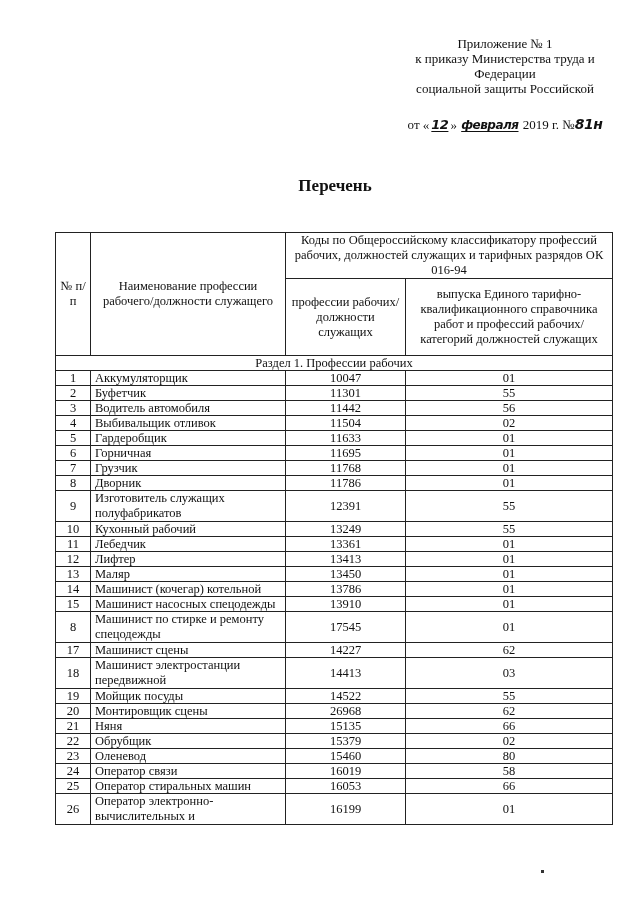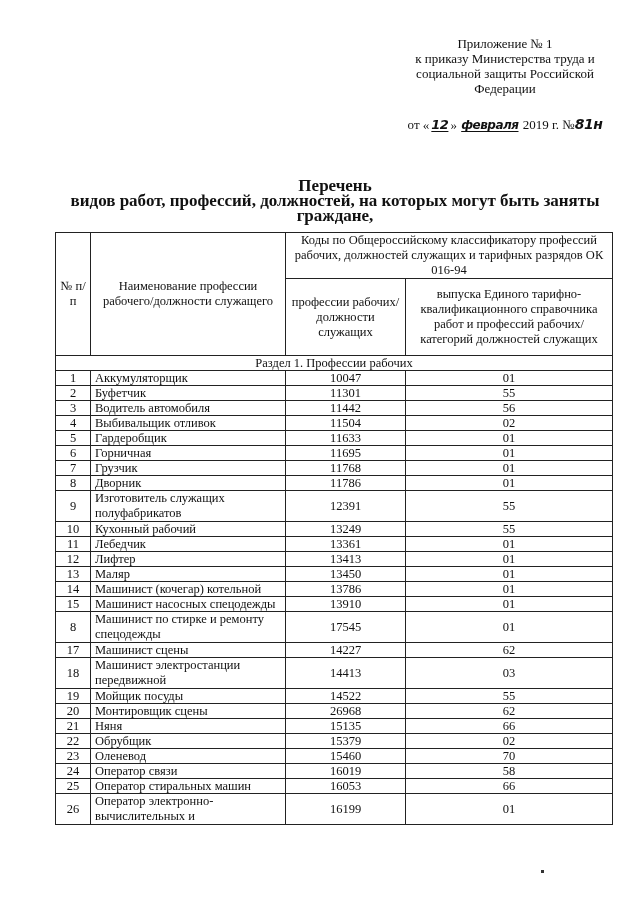--- a/index.html
+++ b/index.html
@@ -58,34 +58,33 @@
   .dot {
     position: absolute; left: 541px; top: 870px; width: 3px; height: 3px; background: #333;
   }
 </style>
 </head>
 <body>
 
 <div class="appendix">
   <div>Приложение № 1</div>
   <div>к приказу Министерства труда  и</div>
+  <div>Федерации</div>
   <div>социальной защиты Российской</div>
-  <div>Федерации</div>
 </div>
 
 <div class="order-line">
   <span>от «</span><span class="hand day">12</span><span>»</span>
   <span class="hand month">февраля</span>
   <span>2019 г.</span>
   <span>№</span><span class="hand num">81н</span>
 </div>
 
 <div class="title-block">
   <div>Перечень</div>
-  <div>видов работ, профессий, должностей, на которых могут быть заняты граждане,</div>
 </div>
 
 <table class="main">
   <colgroup>
     <col class="c-no">
       <col class="c-name">
       <col class="c-code">
       <col class="c-etks">
   </colgroup>
   <thead>
@@ -232,21 +231,21 @@
       <tr class="r1">
         <td class="no">22</td>
         <td class="name">Обрубщик</td>
         <td class="code">15379</td>
         <td class="etks">02</td>
       </tr>
       <tr class="r1">
         <td class="no">23</td>
         <td class="name">Оленевод</td>
         <td class="code">15460</td>
-        <td class="etks">70</td>
+        <td class="etks">80</td>
       </tr>
       <tr class="r1">
         <td class="no">24</td>
         <td class="name">Оператор связи</td>
         <td class="code">16019</td>
         <td class="etks">58</td>
       </tr>
       <tr class="r1">
         <td class="no">25</td>
         <td class="name">Оператор стиральных машин</td>

